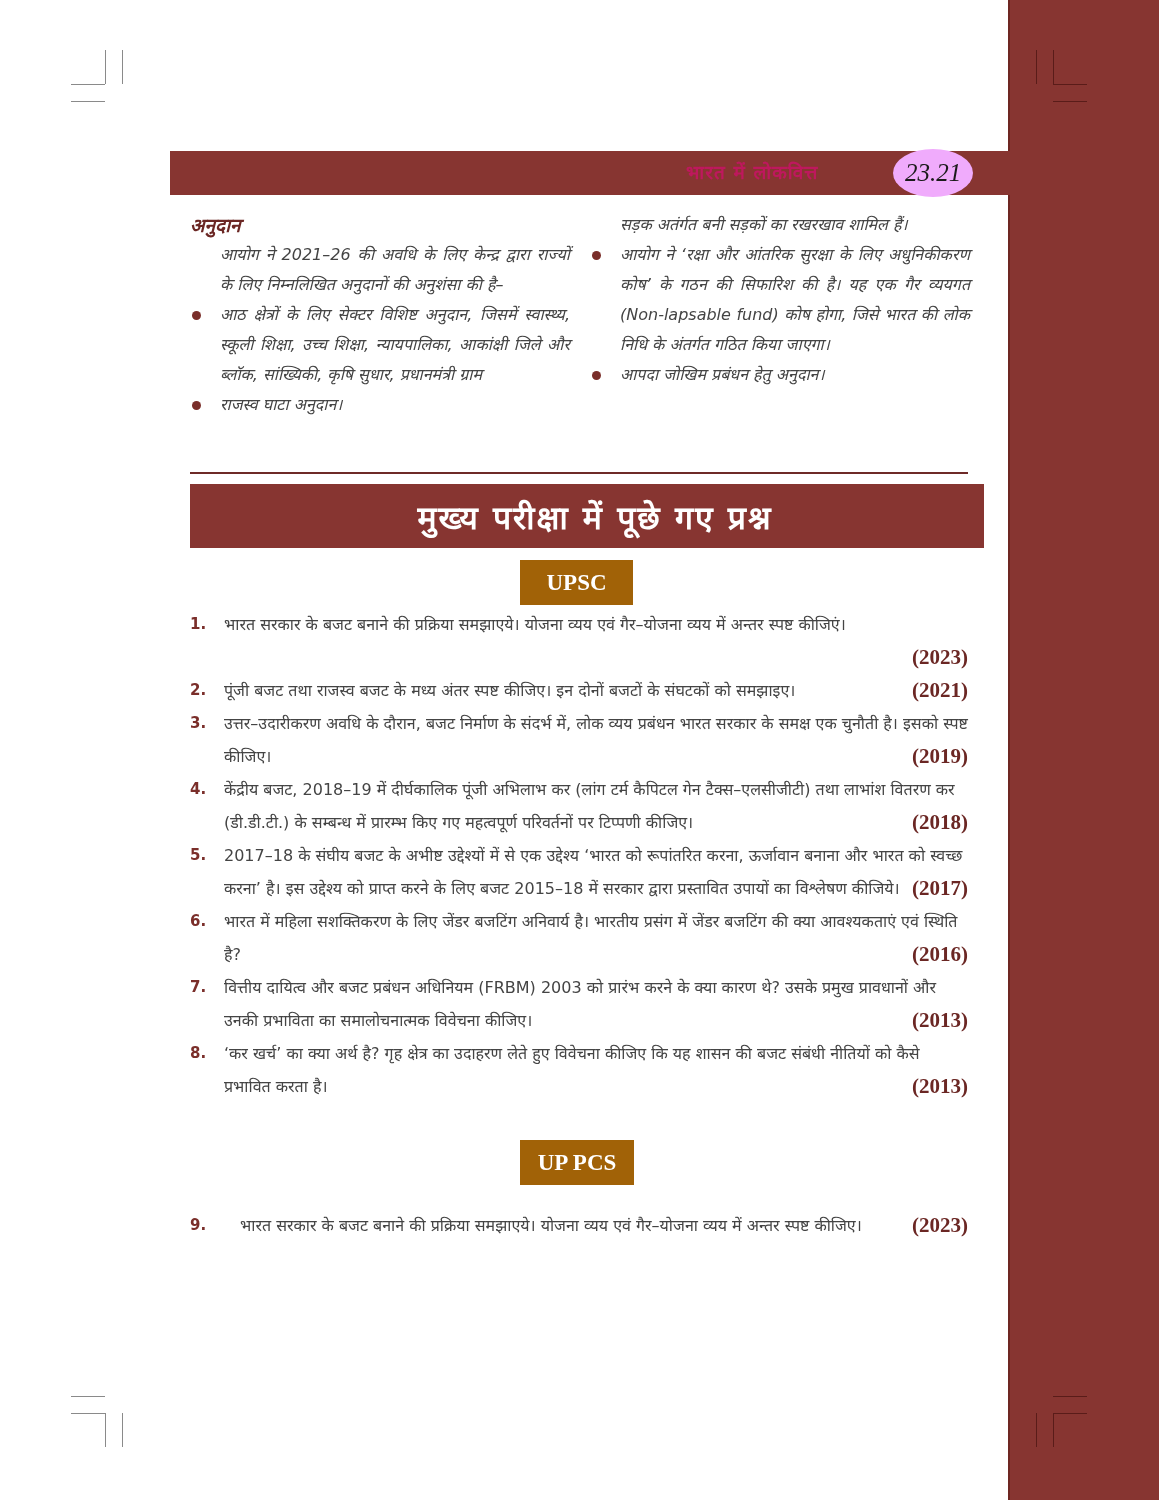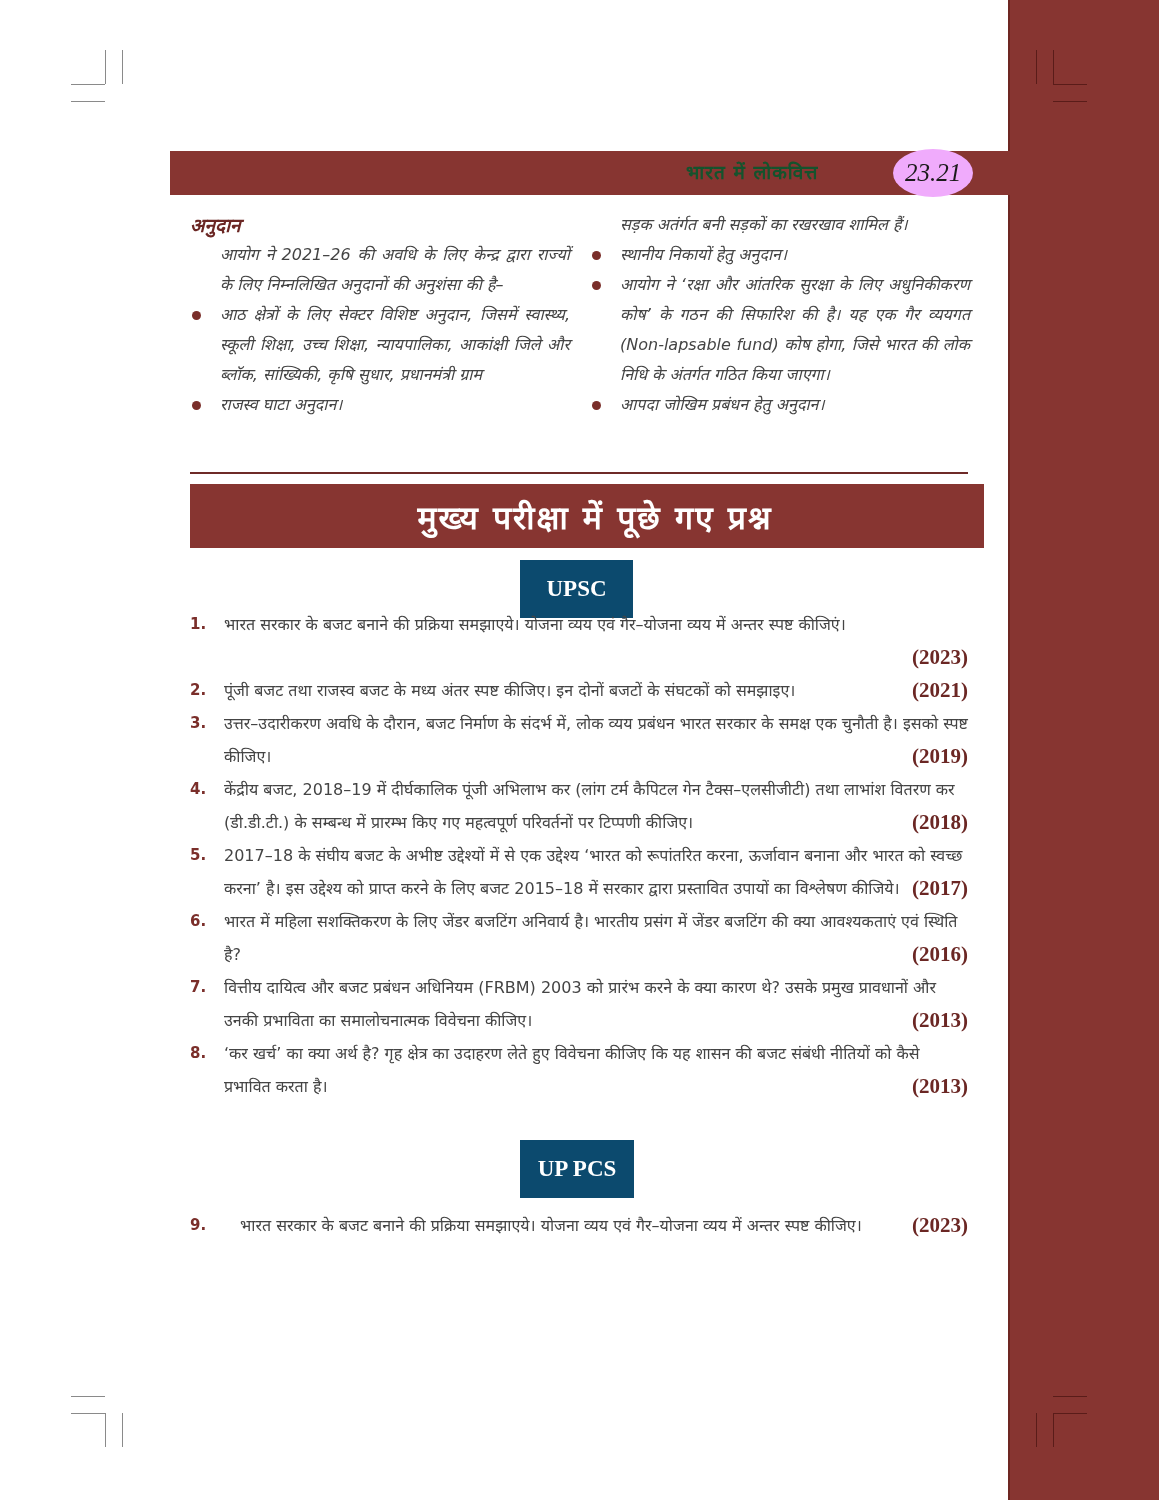--- a/index.html
+++ b/index.html
@@ -20,21 +20,21 @@
   .cm.dark { background: #5a1c19; }
   .cm.h { height: 1px; }
   .cm.v { width: 1px; }
 
   .header-bar {
     position: absolute; left: 170px; top: 151px; width: 840px; height: 44px;
     background: #873531;
   }
   .header-title {
     position: absolute; left: 686px; top: 159px;
-    color: #14532d; font-size: 19px; font-weight: bold; letter-spacing: 1px;
+    color: #be185d; font-size: 19px; font-weight: bold; letter-spacing: 1px;
   }
   .page-oval {
     position: absolute; left: 893px; top: 149px; width: 80px; height: 48px;
     background: #f0abfc; border-radius: 40px / 24px;
     display: flex; align-items: center; justify-content: center; font-style: italic;
   }
   .page-num {
     font-family: "Liberation Serif", serif; font-size: 25px; color: #1a1a1a;
   }
 
@@ -57,22 +57,22 @@
     background: #6e2a27;
   }
   .main-banner {
     position: absolute; left: 190px; top: 484px; width: 778px; height: 64px;
     background: #873531;
     display: flex; align-items: center; justify-content: center; padding-left: 16px;
   }
   .main-banner span { color: #ffffff; font-size: 32px; font-weight: bold; letter-spacing: 2px; }
 
   .exam-tag {
-    position: absolute; height: 58px;
-    background: #0c4a6e; color: #ffffff;
+    position: absolute; height: 45px;
+    background: #a16207; color: #ffffff;
     font-family: "Liberation Serif", serif; font-weight: bold; font-size: 23px;
     display: flex; align-items: center; justify-content: center;
   }
   .tag-upsc { left: 520px; top: 560px; width: 113px; }
   .tag-uppcs { left: 520px; top: 1140px; width: 114px; }
 
   .questions { position: absolute; left: 190px; width: 778px; font-size: 16px; line-height: 33px; color: #444; }
   .q-upsc { top: 608px; }
   .q-uppcs { top: 1209px; }
   .q { position: relative; padding-left: 34px; }
@@ -128,24 +128,20 @@
   <div class="bullet-item">
     <span class="bullet-dot"></span>
     <span>राजस्व घाटा अनुदान।</span>
   </div>
 </div>
 
 <div class="col col-right">
   <div class="cont">सड़क अतंर्गत बनी सड़कों का रखरखाव शामिल हैं।</div>
   <div class="bullet-item">
     <span class="bullet-dot"></span>
-    <span>स्थानीय निकायों हेतु अनुदान।</span>
-  </div>
-  <div class="bullet-item">
-    <span class="bullet-dot"></span>
     <span>आयोग ने ‘रक्षा और आंतरिक सुरक्षा के लिए अधुनिकीकरण कोष’ के गठन की सिफारिश की है। यह एक गैर व्ययगत (Non-lapsable fund) कोष होगा, जिसे भारत की लोक निधि के अंतर्गत गठित किया जाएगा।</span>
   </div>
   <div class="bullet-item">
     <span class="bullet-dot"></span>
     <span>आपदा जोखिम प्रबंधन हेतु अनुदान।</span>
   </div>
 </div>
 
 <div class="divider"></div>
 

